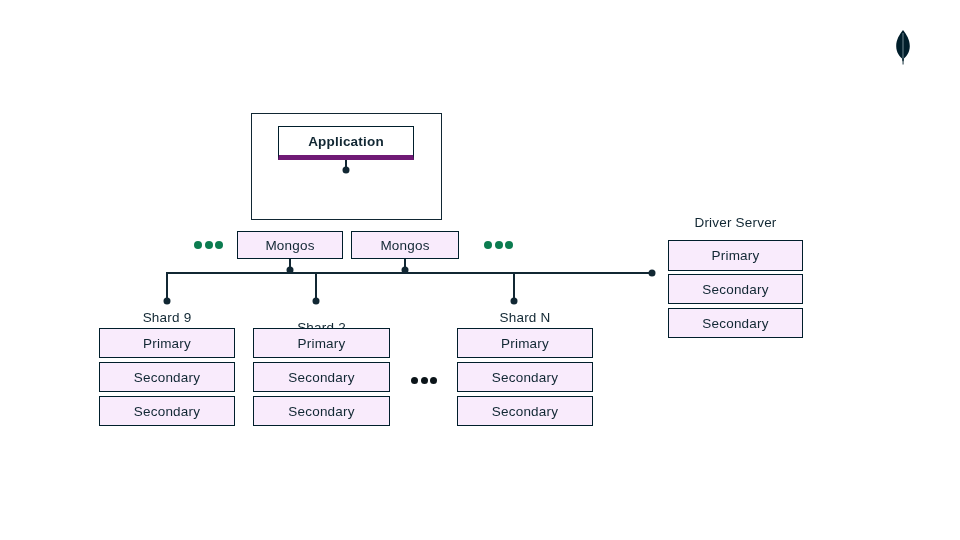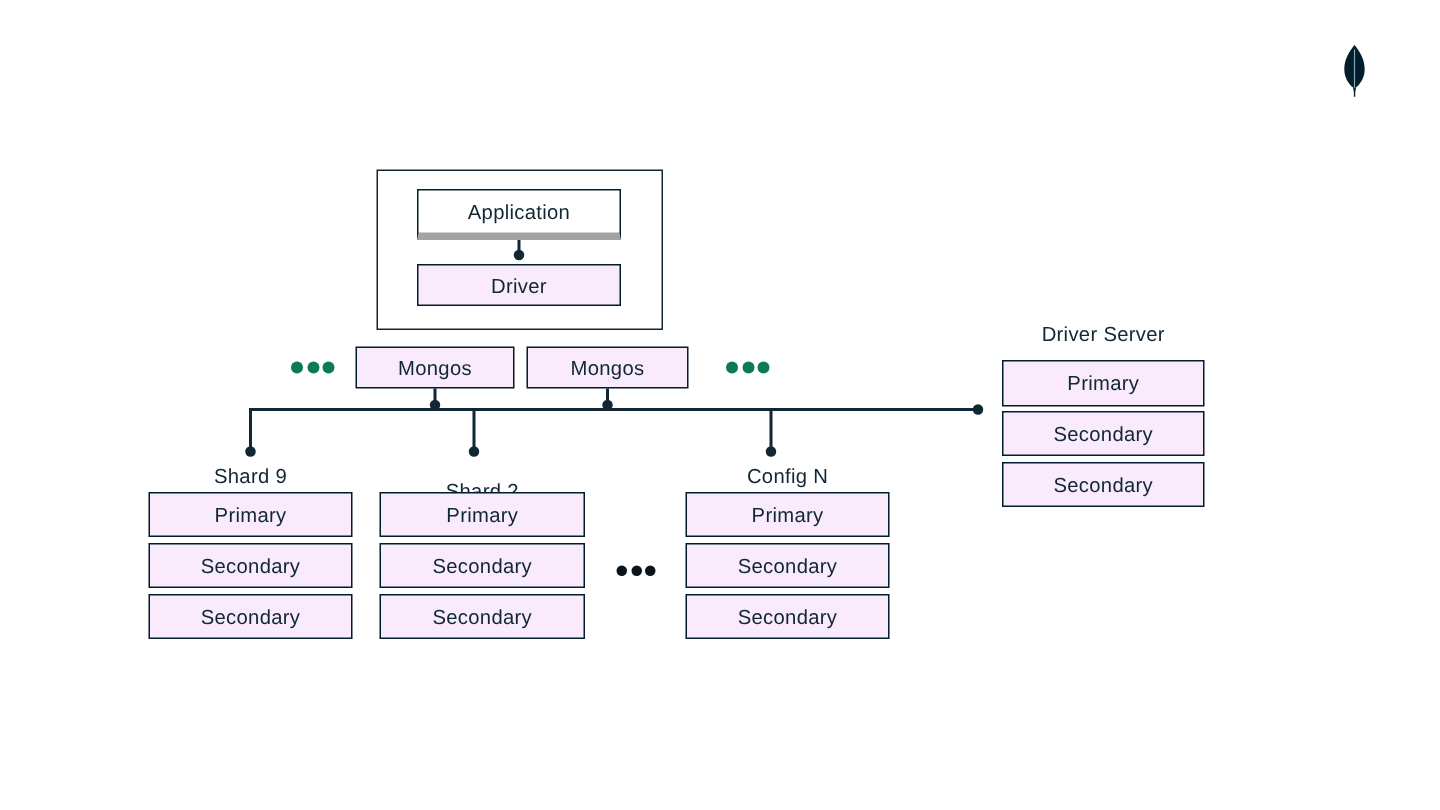--- a/index.html
+++ b/index.html
@@ -12,21 +12,22 @@
   .node {
     position:absolute;
     border:1.6px solid #001E2B;
     background:#F9EBFC;
     color:#112733;
     display:flex; align-items:center; justify-content:center;
     font-size:13.5px; letter-spacing:.2px;
   }
   .node.white { background:#ffffff; }
   .app-box {
-    border-bottom:5px solid #a3a3a3;
+    border-bottom:5px solid #701a75;
+    font-weight:bold;
   }
   .container-frame {
     position:absolute; border:1.6px solid #112733; background:#ffffff;
   }
   .lbl {
     position:absolute; color:#112733; font-size:13.5px; letter-spacing:.2px;
     text-align:center; line-height:14px;
   }
   .hline, .vline { position:absolute; background:#112733; }
   .dot {
@@ -52,23 +53,20 @@
 
   <div class="container-frame" style="left:251px; top:113px; width:191px; height:107px;"></div>
 
   <div class="node white app-box" style="left:278px; top:126px; width:136px; height:34px;">
     <span>Application</span>
   </div>
 
   <div class="vline" style="left:345px; top:160px; width:2px; height:11px;"></div>
   <div class="dot" style="left:346px; top:170px;"></div>
 
-  <div class="node" style="left:278px; top:176px; width:136px; height:28px;">
-    <span>Driver</span>
-  </div>
 
   <div class="ellipsis green" style="left:194px; top:241px;">
     <span></span>
     <span></span>
     <span></span>
   </div>
 
   <div class="node" style="left:237px; top:231px; width:106px; height:28px;">
     <span>Mongos</span>
   </div>
@@ -122,21 +120,21 @@
   <div class="node" style="left:253px; top:396px; width:137px; height:30px;">
     <span>Secondary</span>
   </div>
 
   <div class="ellipsis dark" style="left:411px; top:377px;">
     <span></span>
     <span></span>
     <span></span>
   </div>
 
-  <div class="lbl" style="left:457px; top:311px; width:136px;">Config N</div>
+  <div class="lbl" style="left:457px; top:311px; width:136px;">Shard N</div>
   <div class="node" style="left:457px; top:328px; width:136px; height:30px;">
     <span>Primary</span>
   </div>
   <div class="node" style="left:457px; top:362px; width:136px; height:30px;">
     <span>Secondary</span>
   </div>
   <div class="node" style="left:457px; top:396px; width:136px; height:30px;">
     <span>Secondary</span>
   </div>
 

